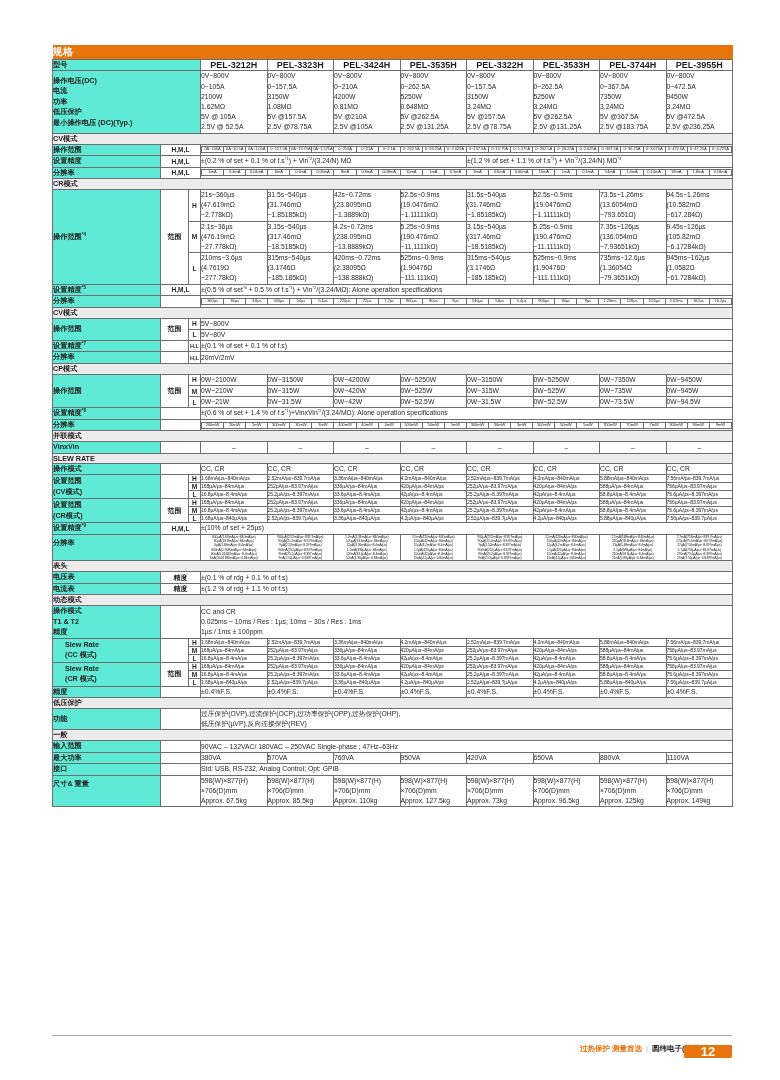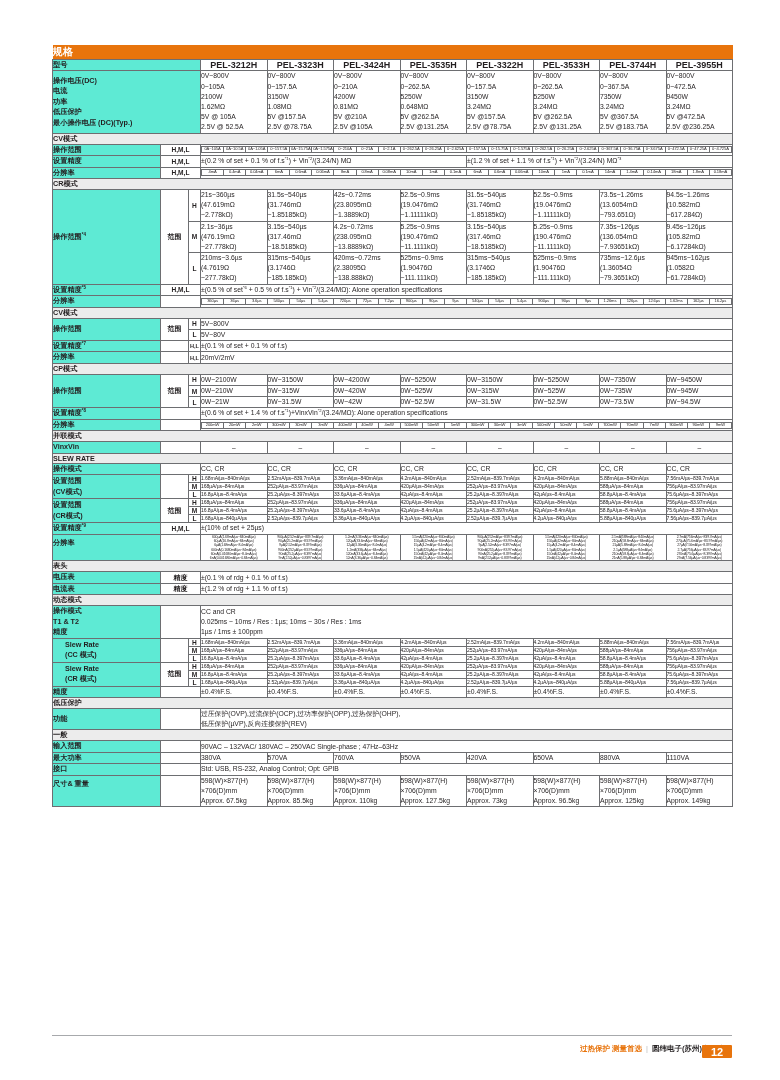--- a/index.html
+++ b/index.html
@@ -32,22 +32,22 @@
   .xtiny { font-size:3.5px; padding:0; text-align:center; line-height:1.22; letter-spacing:-0.15px; }
   .mini { font-size:5.1px; padding:1px 1px; line-height:1.35; letter-spacing:-0.1px; }
   .wide { font-size:6.8px; padding:2px 0 2px 6px; line-height:1.55; }
   sup { font-size:.62em; vertical-align:super; line-height:0; }
 
   .footer { position:absolute; left:0; right:0; bottom:26px; text-align:right; padding-right:48px;
             font-size:7.5px; }
   .foot-orange { color:#e8740c; font-weight:bold; }
   .foot-div { color:#bbb; margin:0 4px; }
   .foot-co { color:#231f20; font-weight:bold; }
-  .pagebadge { position:absolute; right:48px; bottom:22px; width:30px; height:13px;
-     background:#e8740c; color:#fff; font-size:11px; font-weight:bold;
+  .pagebadge { position:absolute; right:48px; bottom:22px; width:48px; height:13px;
+     background:#e8740c; color:#fff; font-size:13px; font-weight:bold;
      display:flex; align-items:center; justify-content:center; border-radius:1px; }
   .botline { position:absolute; left:52px; right:48px; bottom:44px; border-top:0.6px solid #a7a9ac; }
 </style>
 </head>
 <body>
 
 <div class="page">
 
   <table class="spec">
     <colgroup>

